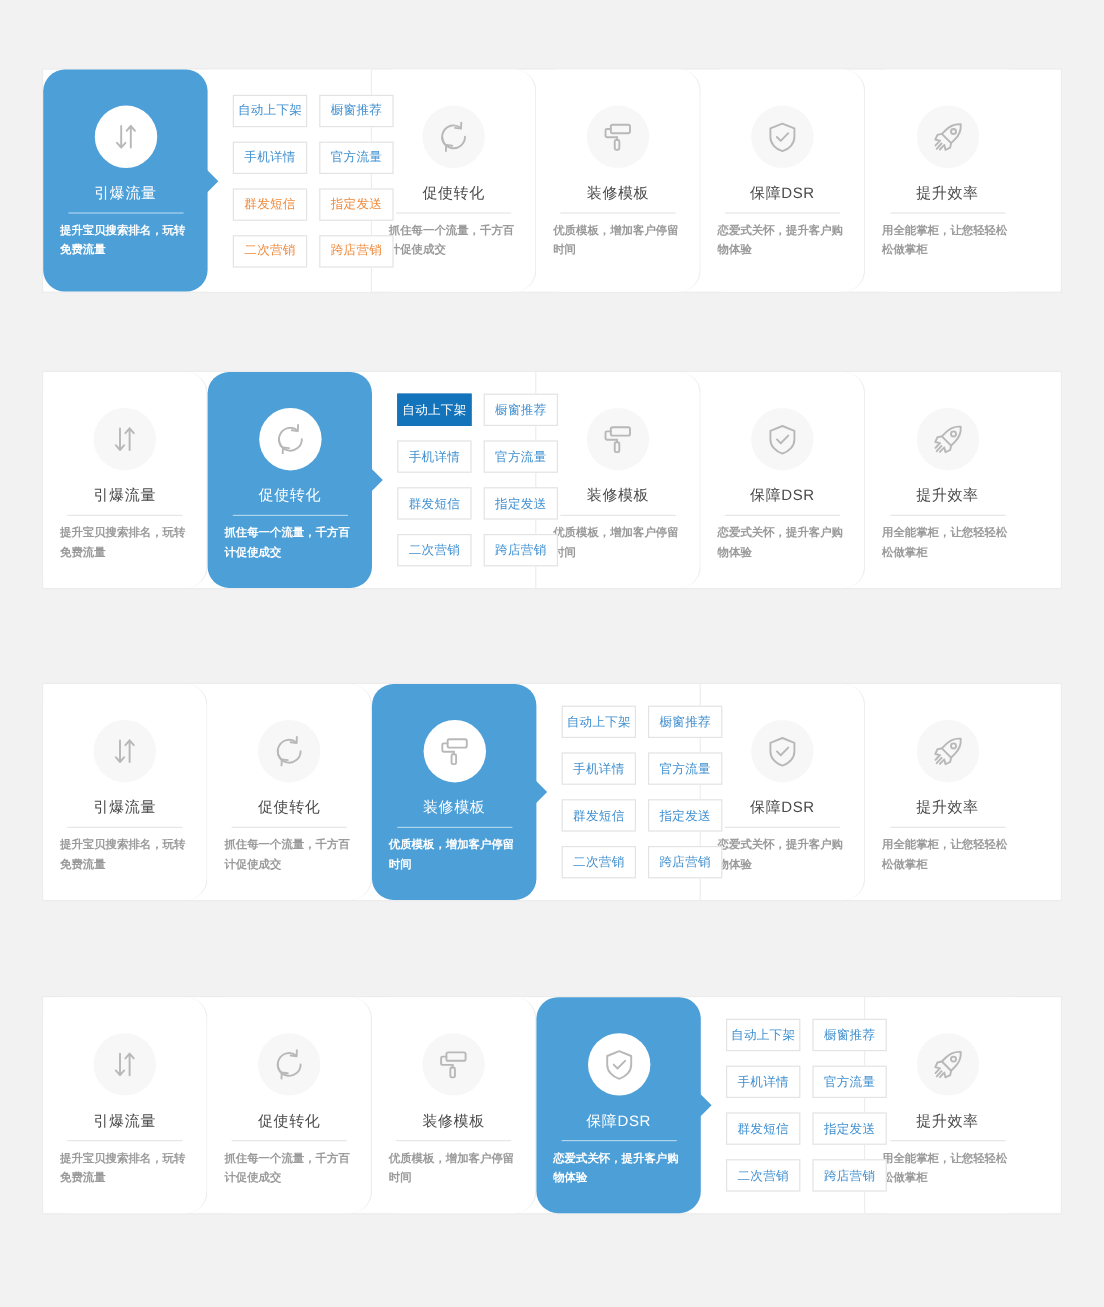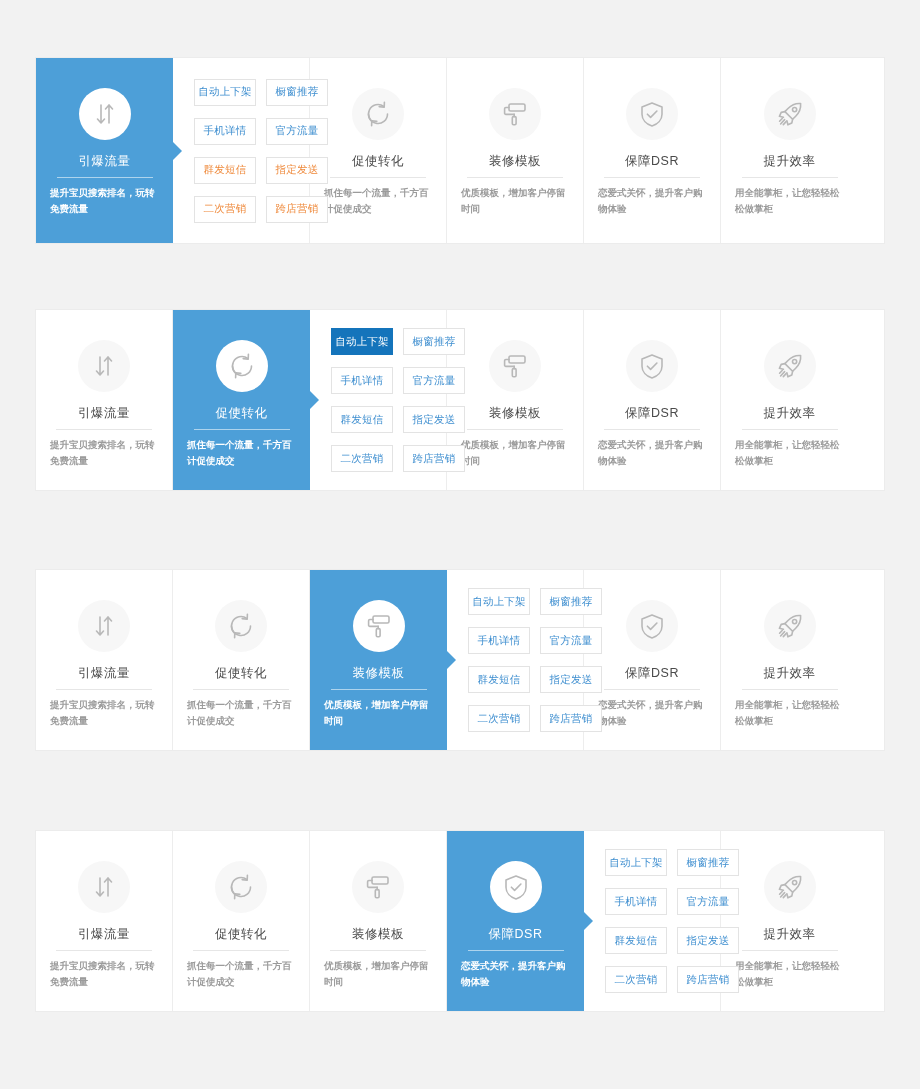--- a/index.html
+++ b/index.html
@@ -42,20 +42,21 @@
     position: relative;
     flex: 0 0 137px;
     width: 137px;
     box-sizing: border-box;
     border-right: 1px solid #ededed;
     background: #ffffff;
     padding: 0 14px;
     display: flex;
     flex-direction: column;
     align-items: center;
+    border-radius: 18px;
   }
   .card:last-child { border-right: none; }
 
   .card.active {
     background: #4d9fd8;
     border-right: none;
     z-index: 4;
   }
   
   .card.active .notch {

